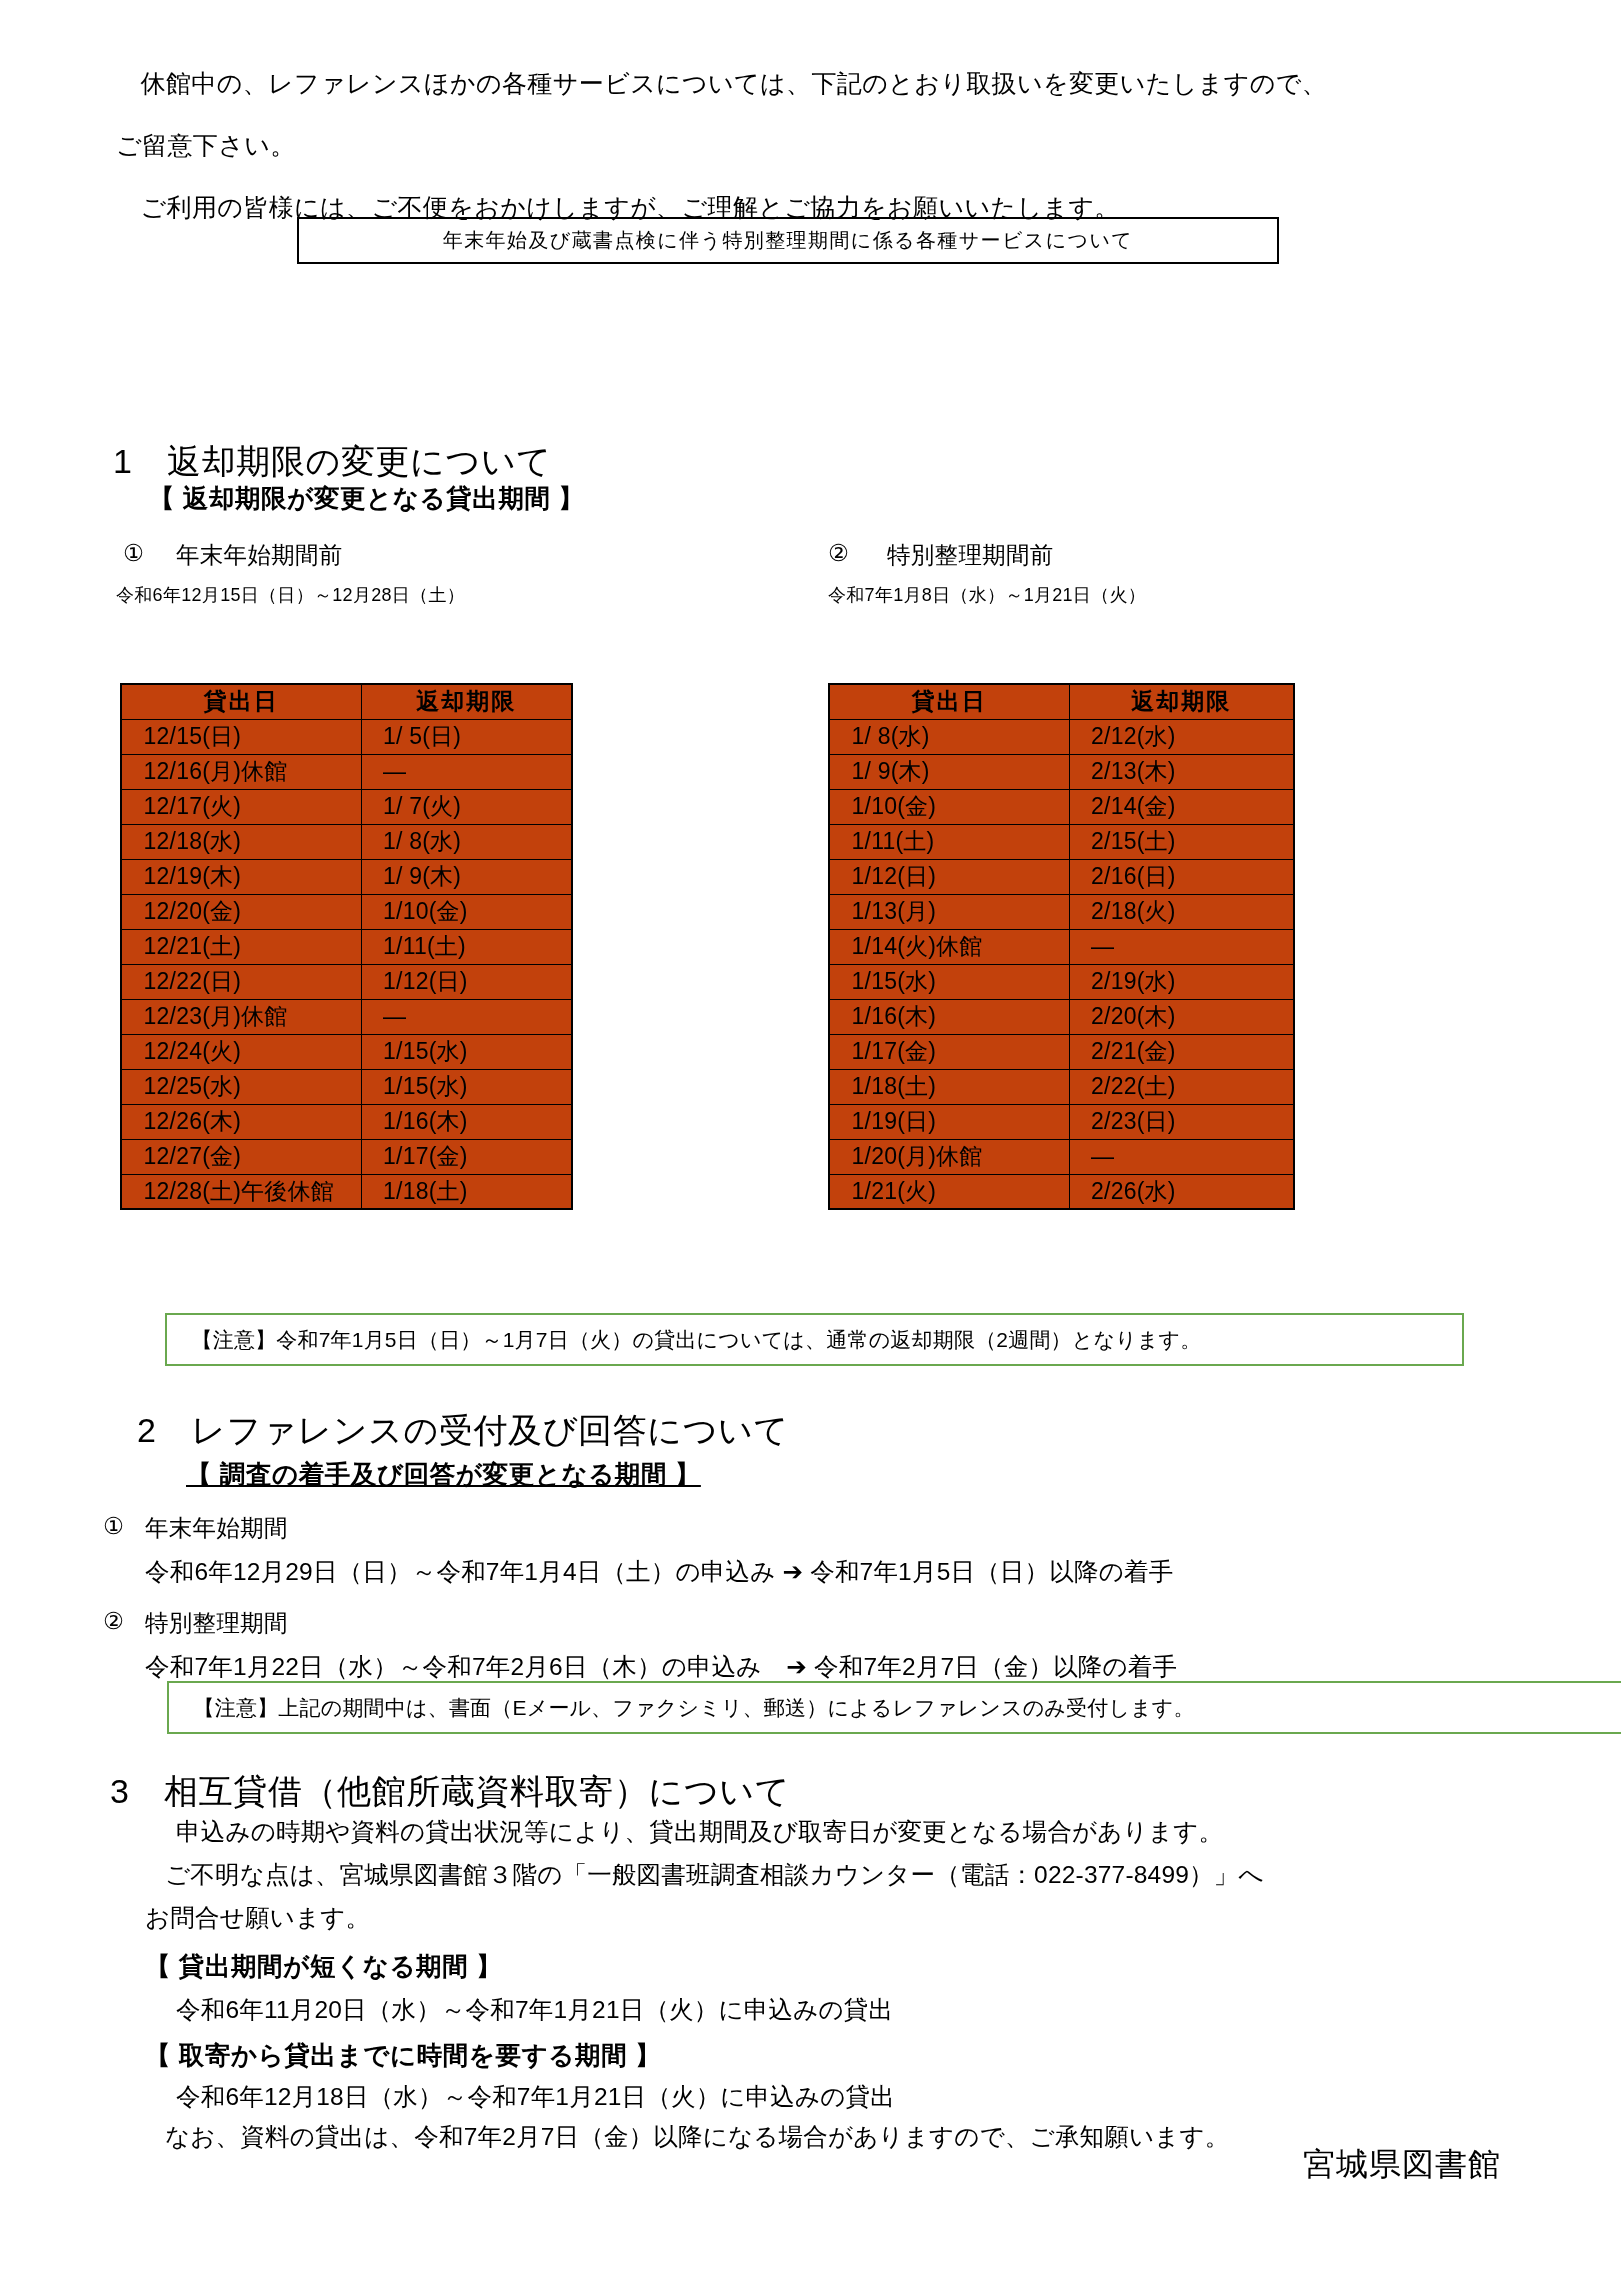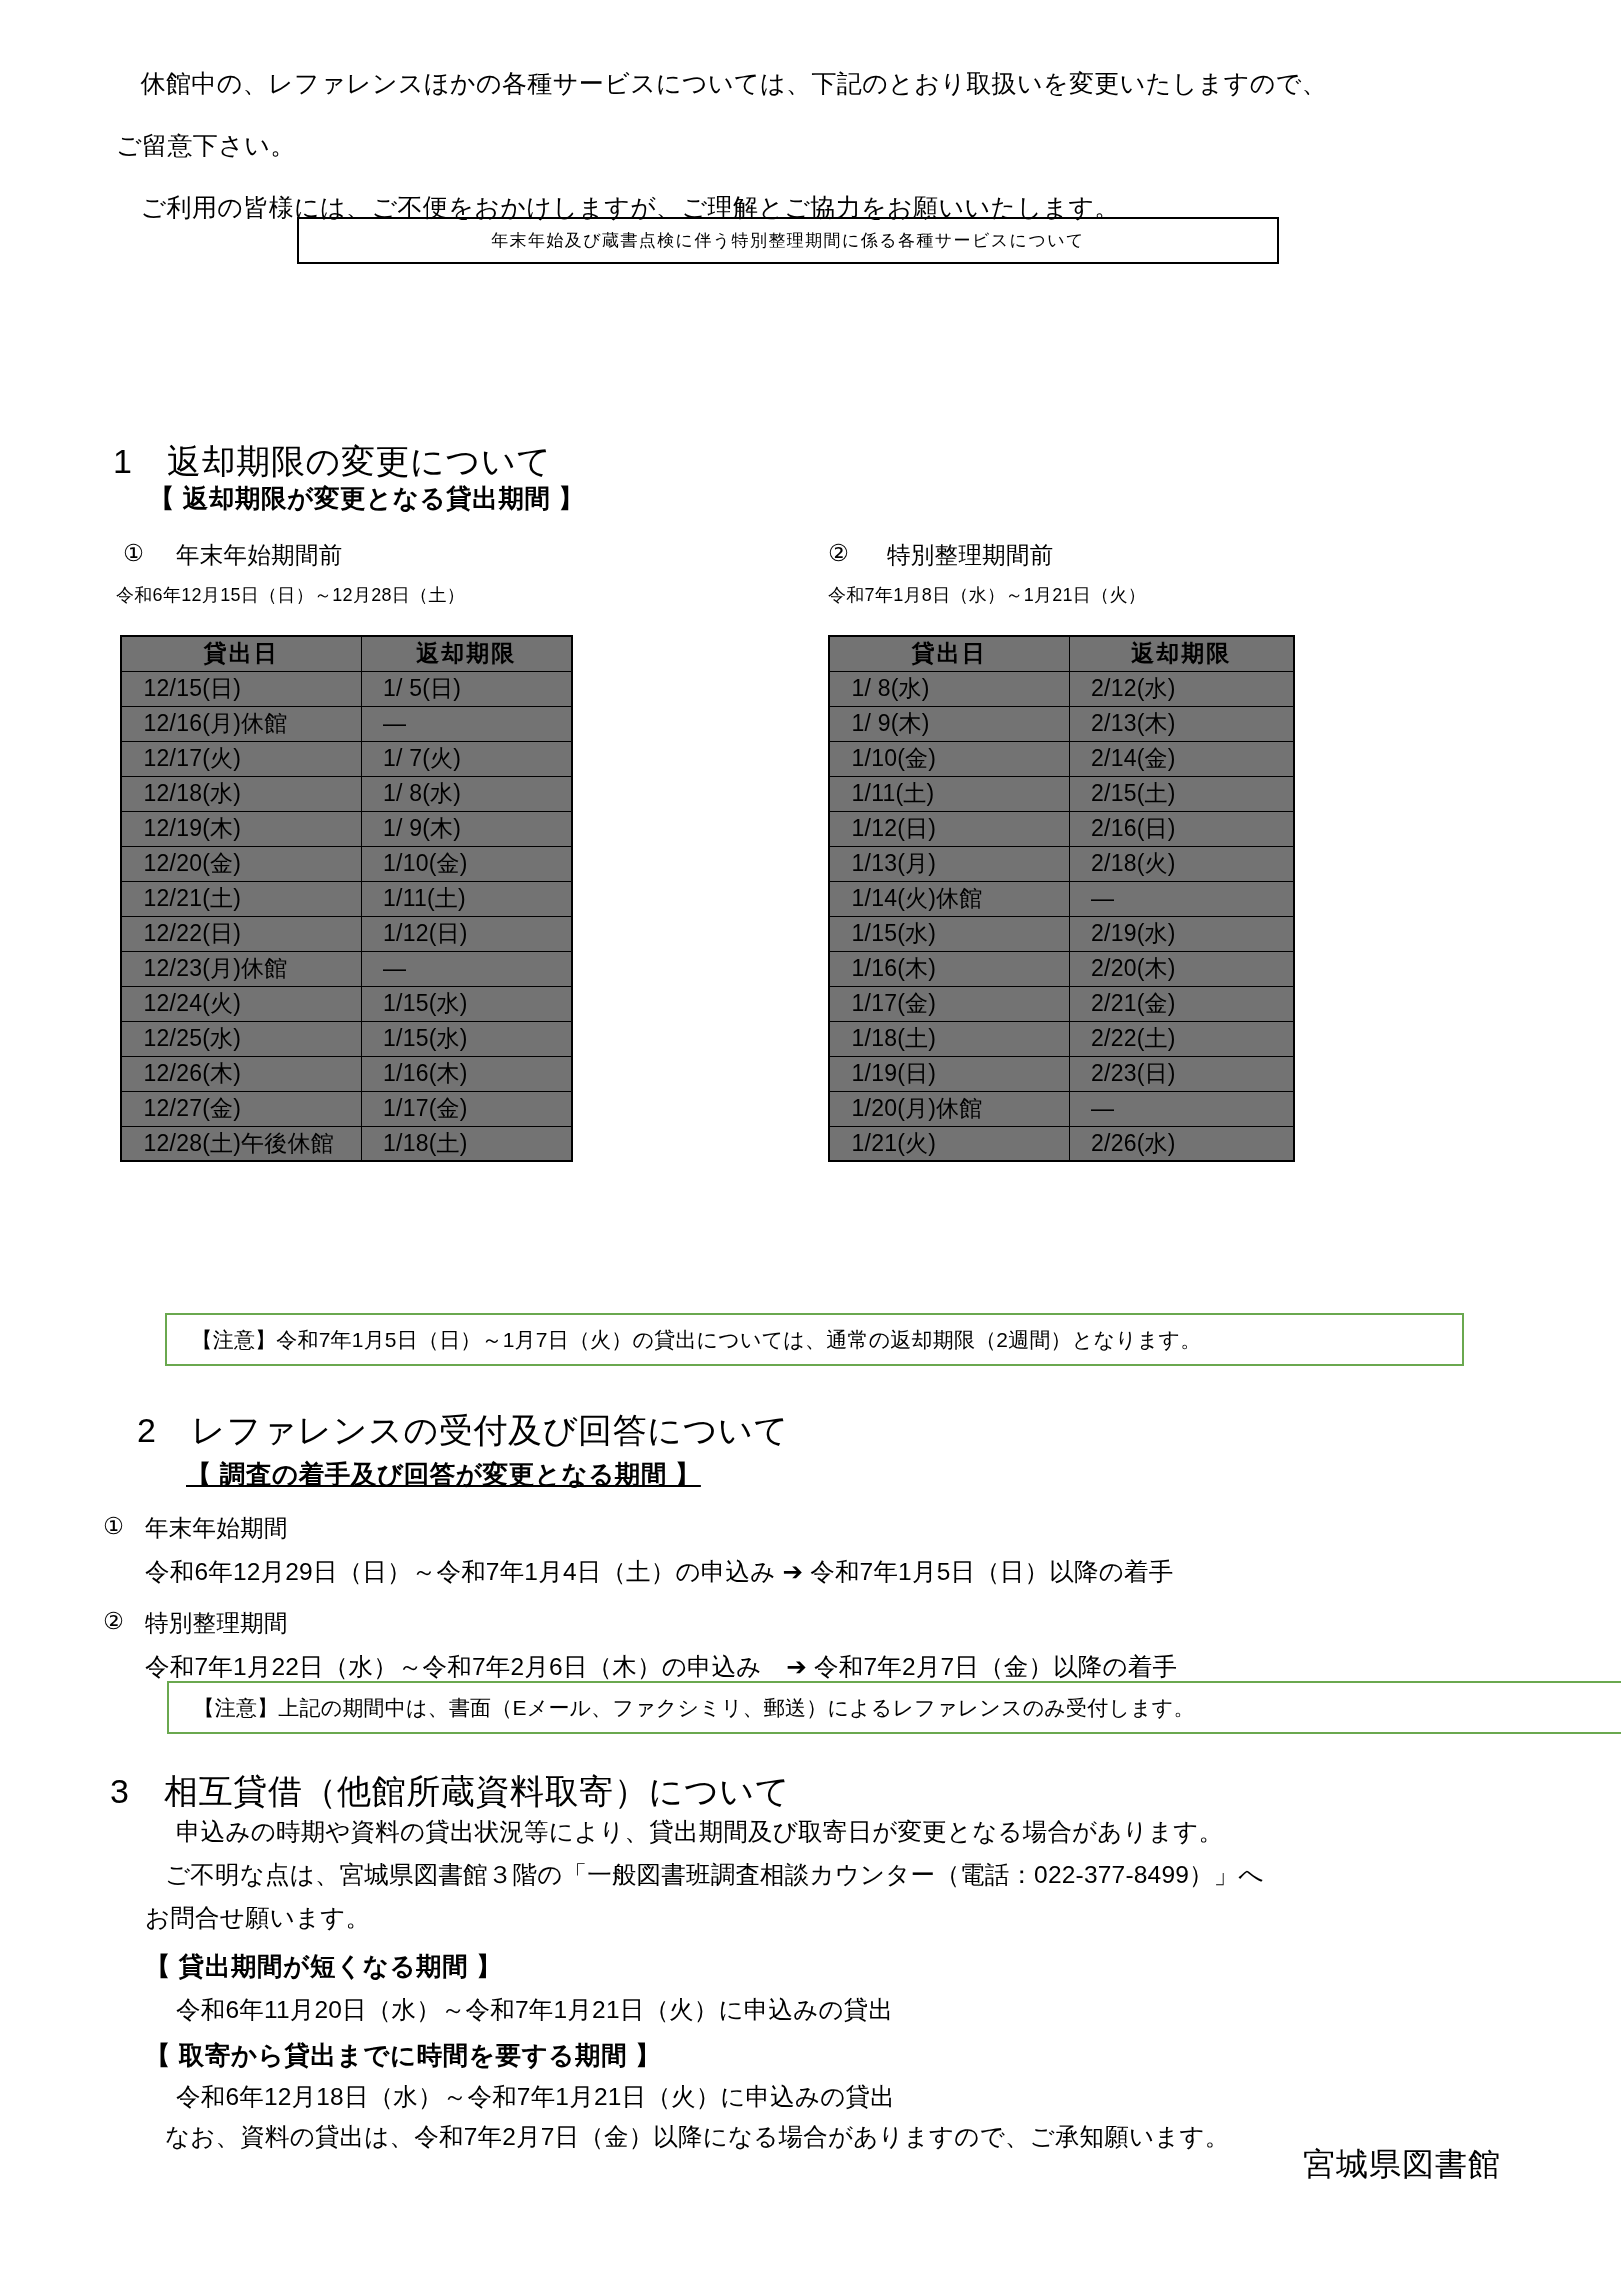--- a/index.html
+++ b/index.html
@@ -42,21 +42,21 @@
     top: 217px;
     width: 982px;
     height: 47px;
     border: 2px solid #000;
     box-sizing: border-box;
     display: flex;
     align-items: center;
     justify-content: center;
   }
   .title-box span {
-    font-size: 17px;
+    font-size: 20px;
     letter-spacing: 1.4px;
     white-space: nowrap;
   }
 
   
   .sec-h {
     position: absolute;
     font-size: 34px;
     font-weight: normal;
     white-space: nowrap;
@@ -86,21 +86,22 @@
     font-size: 24.5px;
     white-space: nowrap;
     letter-spacing: 0.2px;
   }
 
   
   .dtable {
     position: absolute;
     border-collapse: collapse;
     border: 2.9px solid #000;
-    background: #737373;
+    background: #c2410c;
+    margin-top: 48px;
   }
   .dtable td, .dtable th {
     border: 1px solid #000;
     height: 35px;
     font-size: 23px;
     font-weight: normal;
     padding: 0 0 0 21.6px;
     text-align: left;
     white-space: nowrap;
     letter-spacing: 0.2px;

